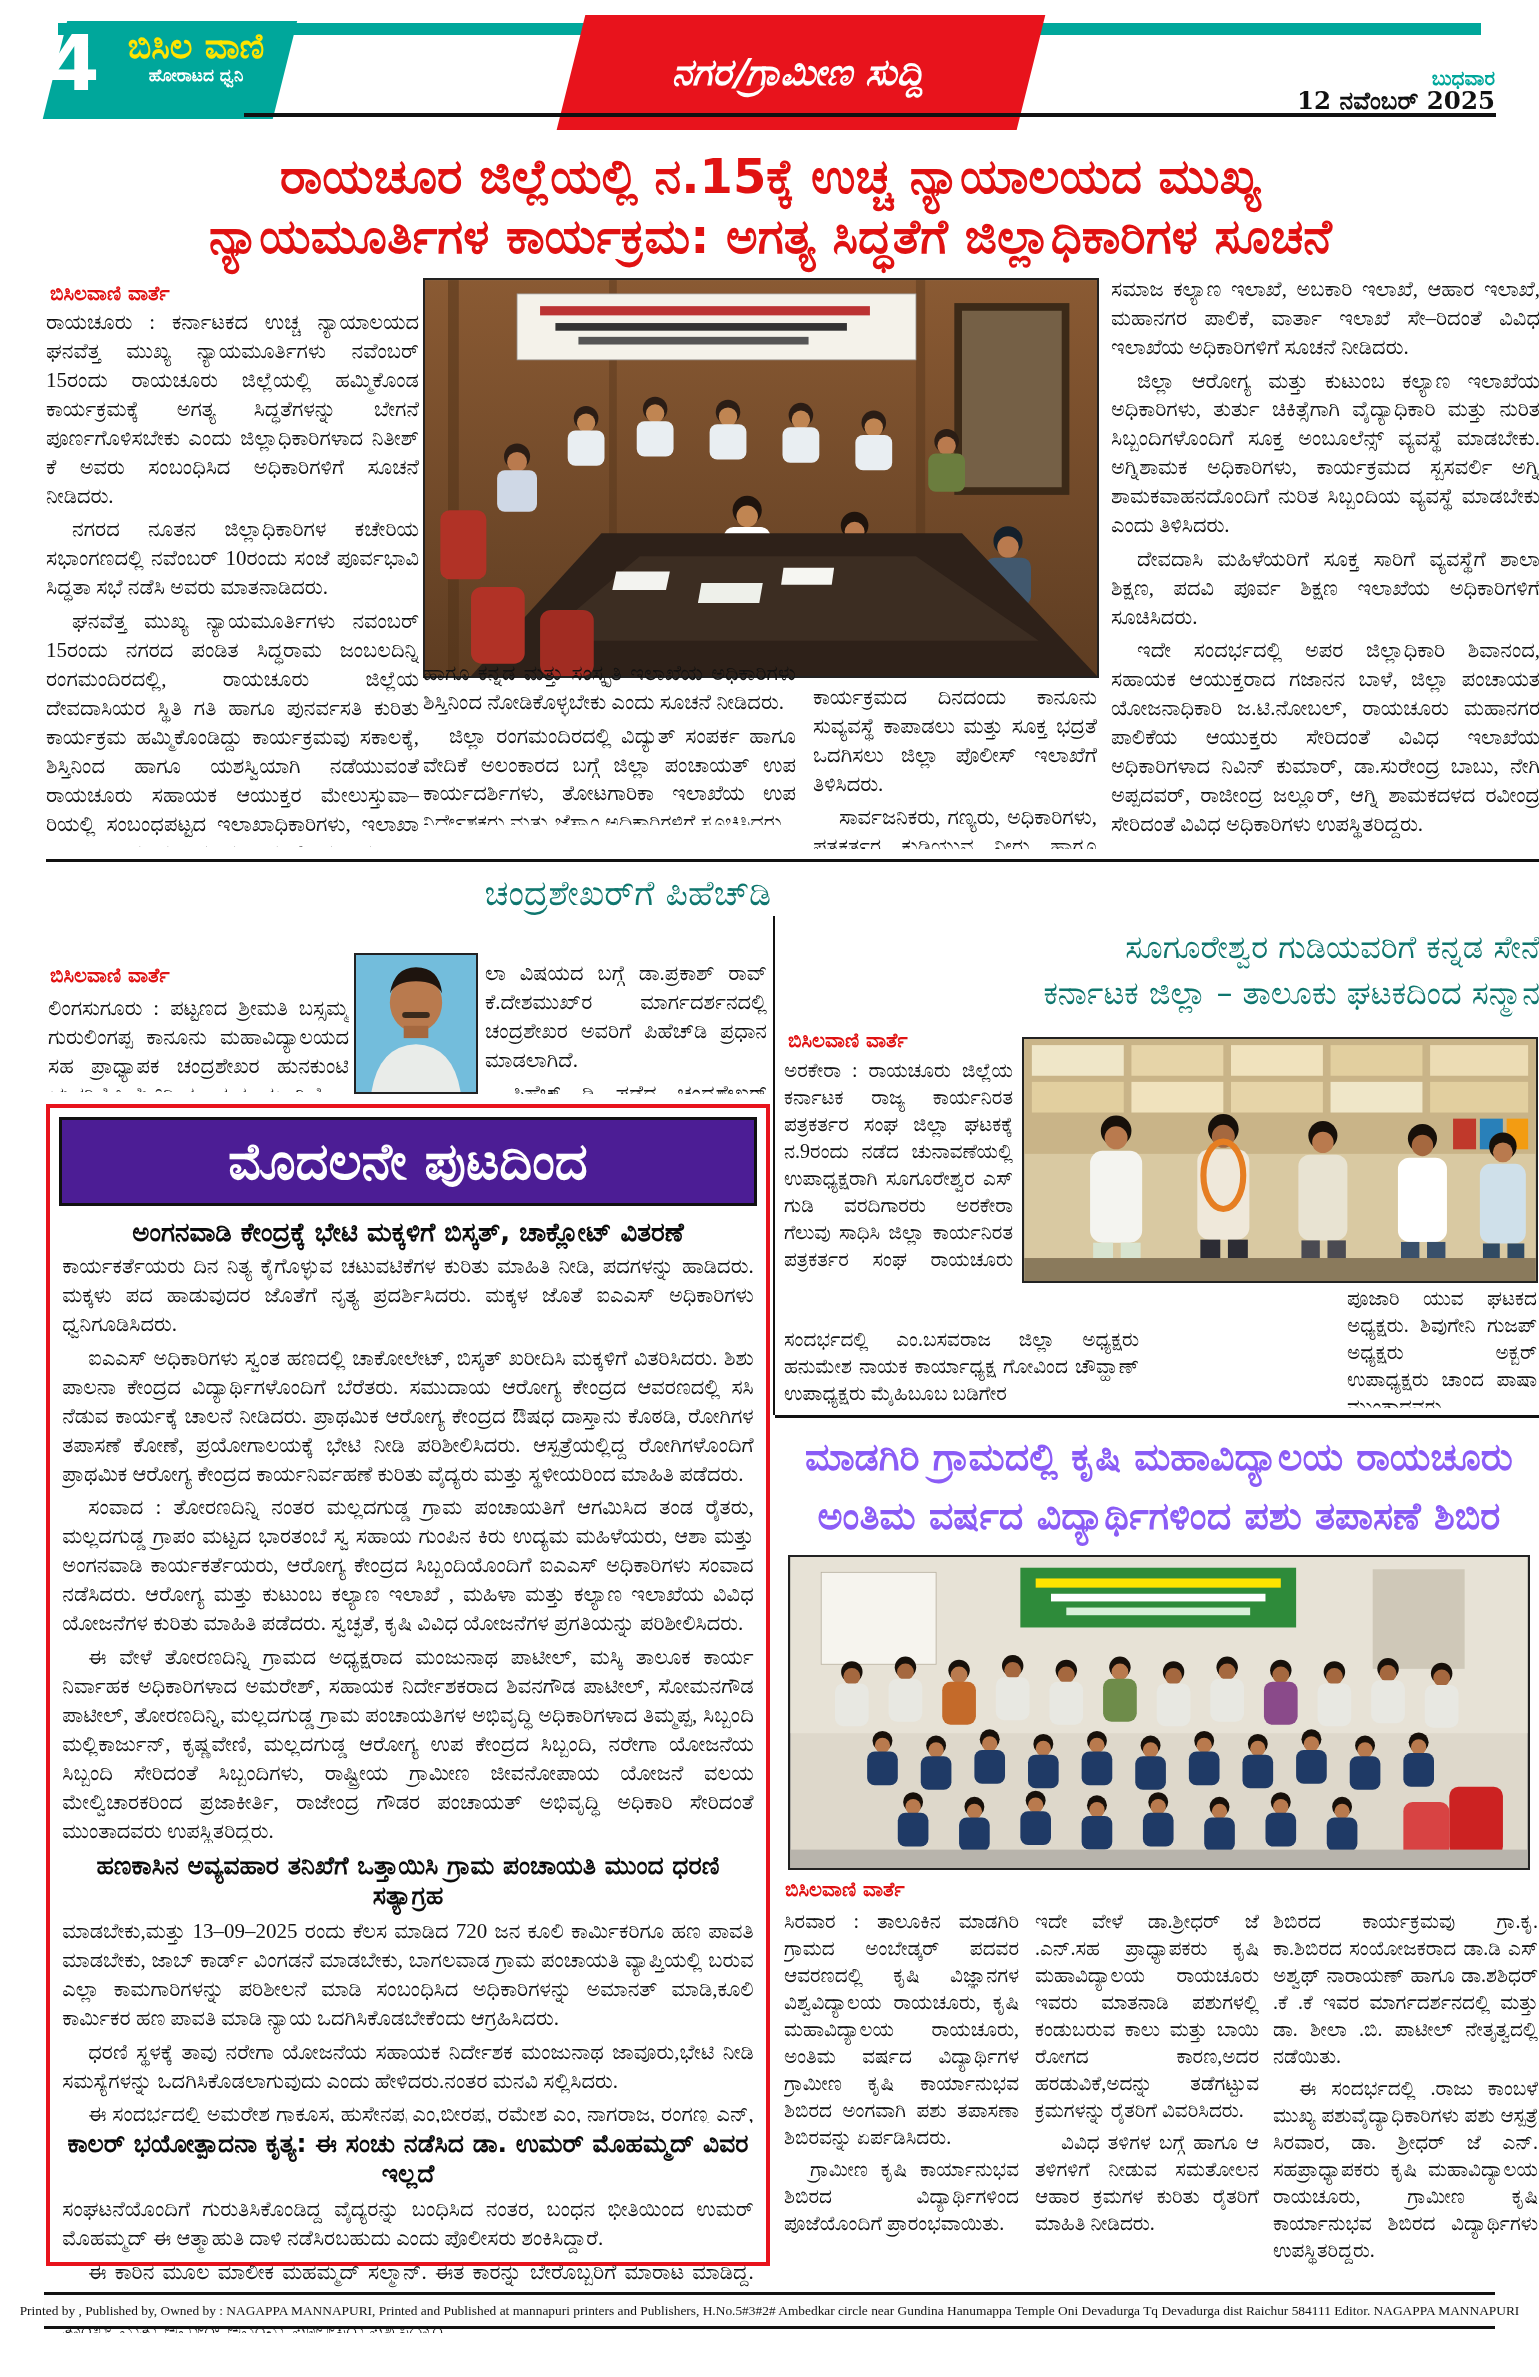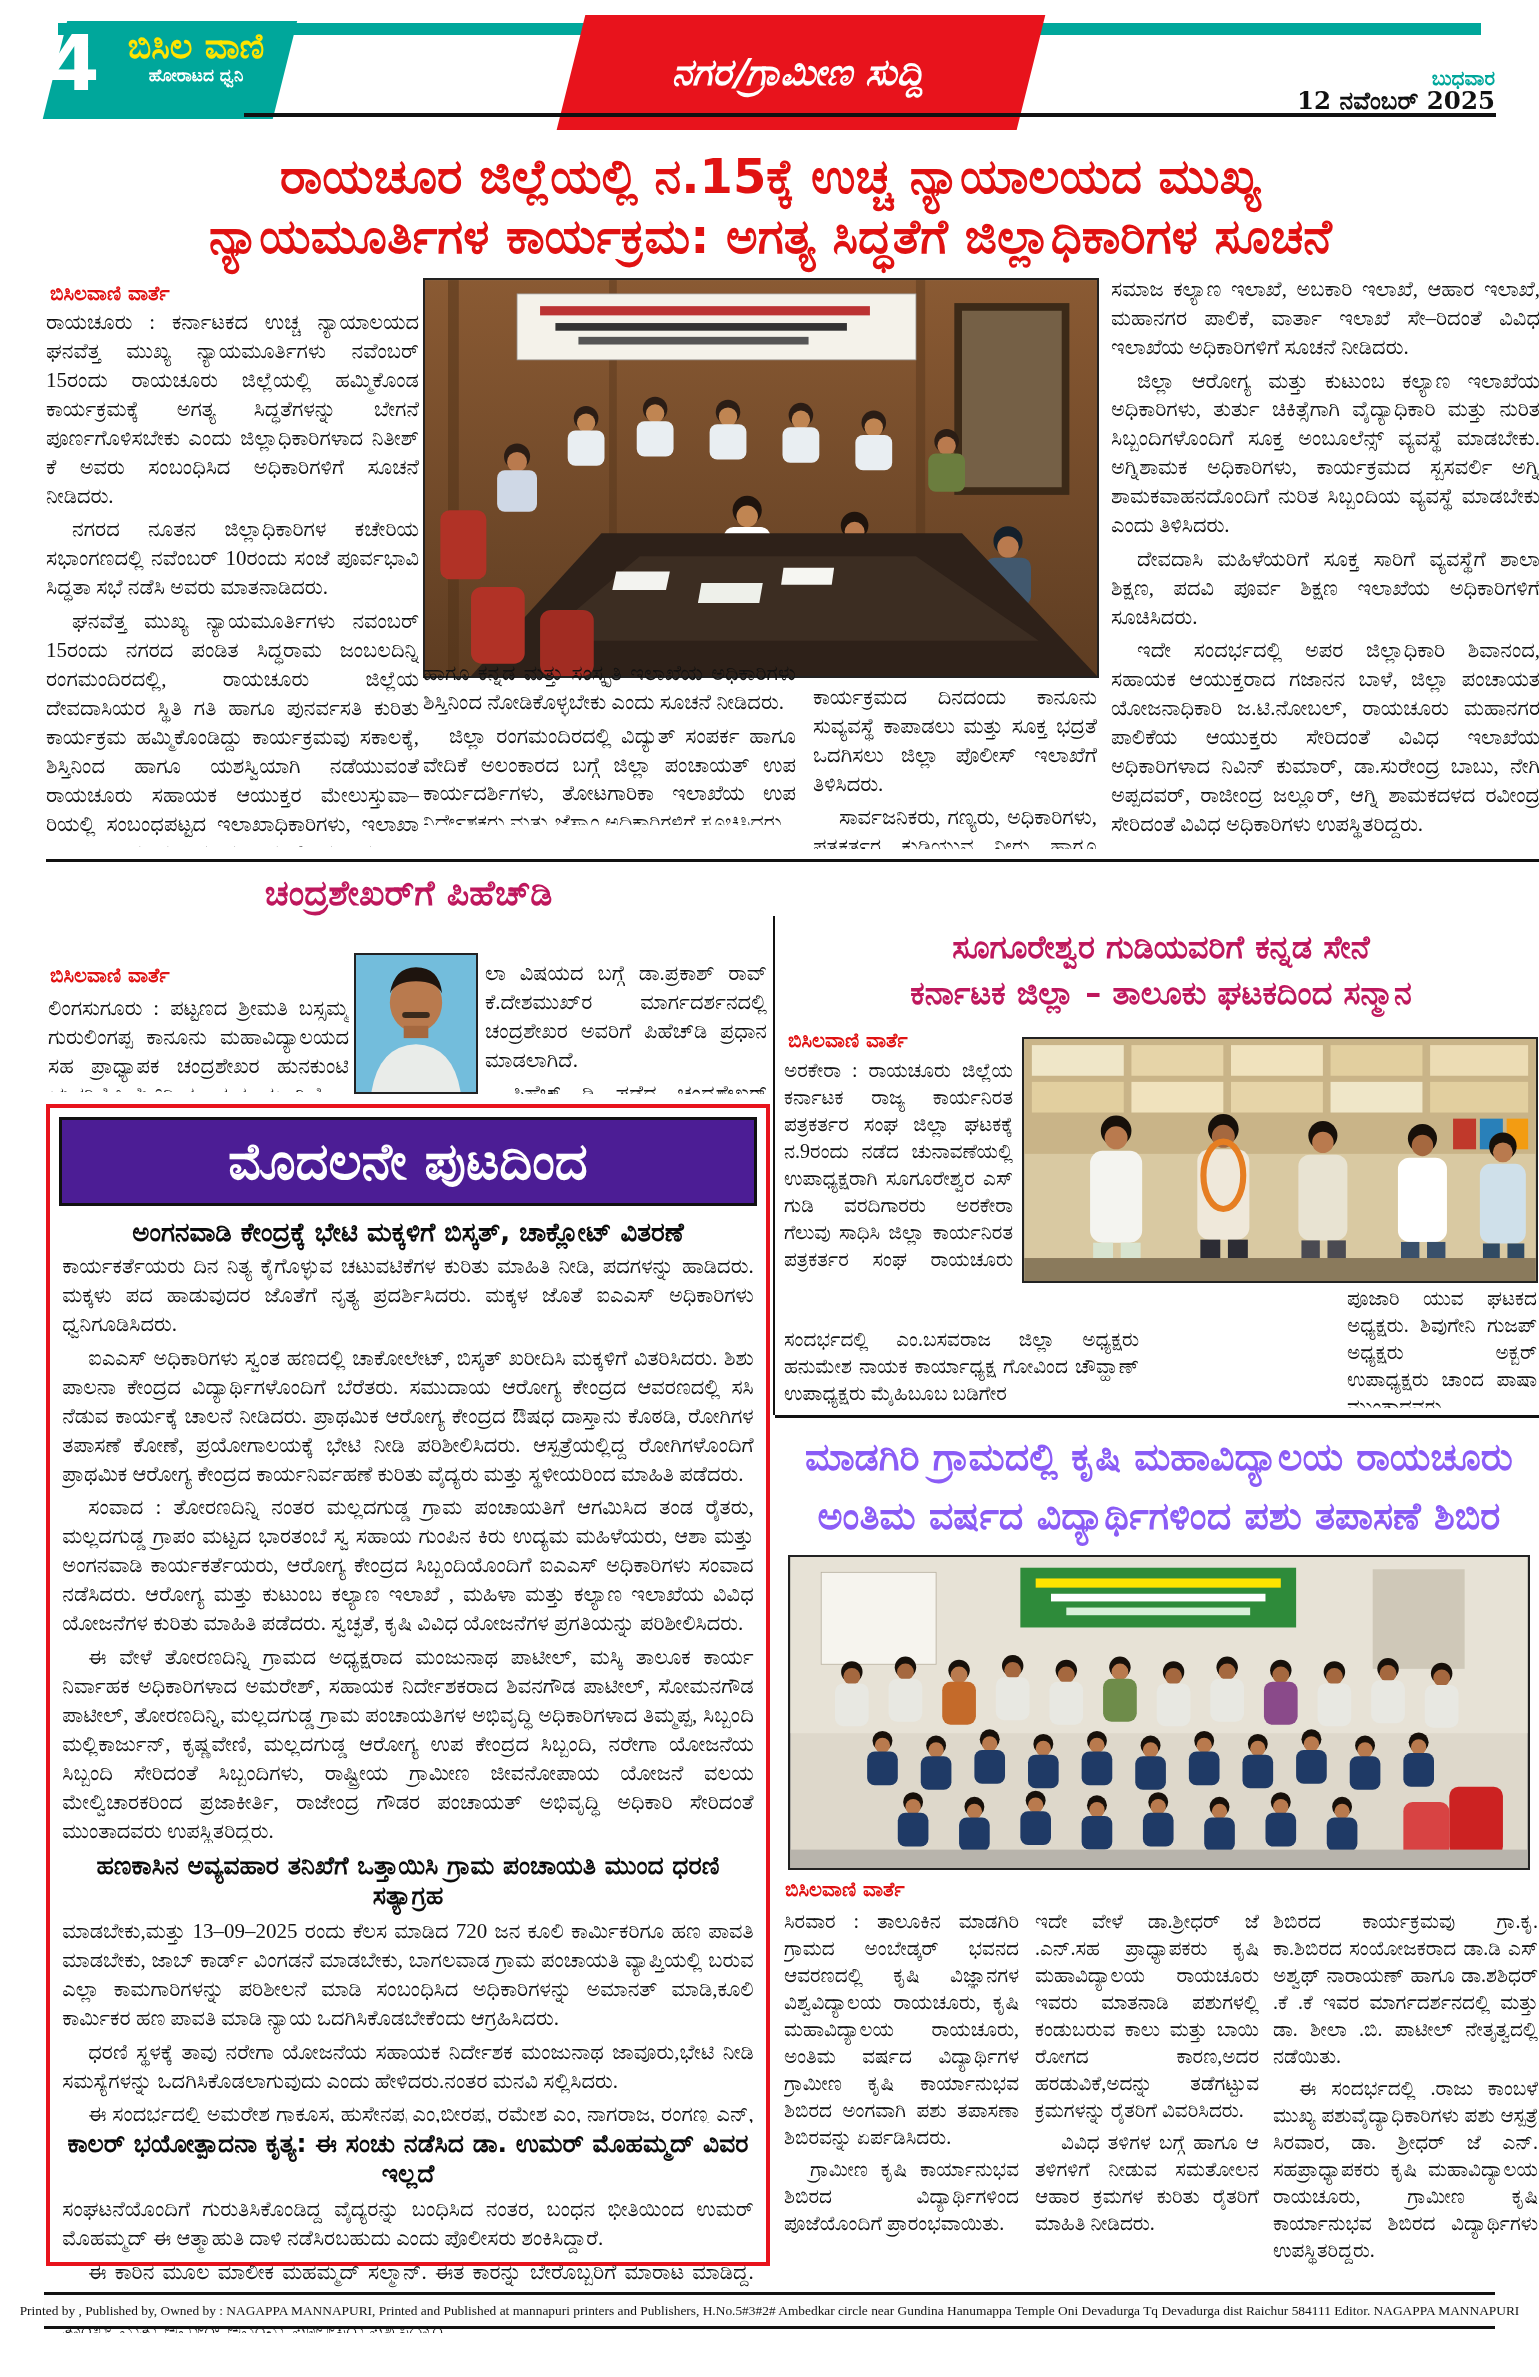--- a/index.html
+++ b/index.html
@@ -13,21 +13,21 @@
   .mast-title{font-family:"DejaVu Sans",sans-serif;font-weight:bold;color:#ffe400;font-size:35px;line-height:1.05;}
   .mast-tag{font-family:"DejaVu Sans",sans-serif;font-weight:bold;color:#ffffff;font-size:17px;}
   .section-flag{background:#e8131c;transform:skewX(-14deg);display:flex;align-items:center;justify-content:center;}
   .section-flag span{transform:none;color:#fff;font-family:"DejaVu Sans",sans-serif;font-weight:bold;font-size:37px;white-space:nowrap;}
   .weekday{color:#00a79b;font-weight:bold;font-size:20px;font-family:"DejaVu Sans",sans-serif;text-align:right;}
   .dateline{color:#111;font-weight:bold;font-size:24.5px;font-family:"DejaVu Serif",serif;text-align:right;}
   .black-rule{background:#111;}
   
   .h-main{color:#e01212;font-family:"DejaVu Sans",sans-serif;font-weight:bold;font-size:48px;
           text-align:center;line-height:1.25;}
-  .h-black{color:#be185d;font-family:"DejaVu Sans",sans-serif;font-weight:bold;text-align:center;}
+  .h-black{color:#0f766e;font-family:"DejaVu Sans",sans-serif;font-weight:normal;text-align:right;}
   .h-blue{color:#8b5cf6;font-family:"DejaVu Sans",sans-serif;font-weight:bold;text-align:center;}
   .byline{color:#e01212;font-weight:bold;font-size:20px;font-family:"DejaVu Sans",sans-serif;}
   
   .bodycol{font-size:21px;line-height:1.38;text-align:justify;overflow:hidden;}
   .bodycol p{margin:0 0 4.6px 0;text-indent:26px;}
   .bodycol p:first-child{text-indent:0;}
   .smallcol{font-size:20px;line-height:1.35;}
   
   .redbox{border:4.6px solid #e8131c;background:#fff;}
   .redbox-banner{background:#4c1d95;border:3.1px solid #111;display:flex;align-items:center;justify-content:center;}
@@ -375,21 +375,21 @@
 
       <rect x="860" y="300" width="70" height="90" rx="12" fill="#cc2222"></rect>
       <rect x="800" y="320" width="60" height="76" rx="12" fill="#d84343"></rect>
       <rect y="382" width="962" height="24" fill="#b8b4ac"></rect>
     </svg>
   </div>
 
   <div class="abs byline" style="left:785px;top:1877px;">ಬಿಸಿಲವಾಣಿ ವಾರ್ತೆ</div>
 
   <div class="abs bodycol smallcol" style="left:784px;top:1908px;width:235px;height:376px;">
-      <p>ಸಿರವಾರ : ತಾಲೂಕಿನ ಮಾಡಗಿರಿ ಗ್ರಾಮದ ಅಂಬೇಡ್ಕರ್ ಭವನದ ಆವರಣದಲ್ಲಿ ಕೃಷಿ ವಿಜ್ಞಾನಗಳ ವಿಶ್ವವಿದ್ಯಾಲಯ ರಾಯಚೂರು, ಕೃಷಿ ಮಹಾವಿದ್ಯಾಲಯ ರಾಯಚೂರು, ಅಂತಿಮ ವರ್ಷದ ವಿದ್ಯಾರ್ಥಿಗಳ ಗ್ರಾಮೀಣ ಕೃಷಿ ಕಾರ್ಯಾನುಭವ ಶಿಬಿರದ ಅಂಗವಾಗಿ ಪಶು ತಪಾಸಣಾ ಶಿಬಿರವನ್ನು ಏರ್ಪಡಿಸಿದರು.</p>
+      <p>ಸಿರವಾರ : ತಾಲೂಕಿನ ಮಾಡಗಿರಿ ಗ್ರಾಮದ ಅಂಬೇಡ್ಕರ್ ಪದವರ ಆವರಣದಲ್ಲಿ ಕೃಷಿ ವಿಜ್ಞಾನಗಳ ವಿಶ್ವವಿದ್ಯಾಲಯ ರಾಯಚೂರು, ಕೃಷಿ ಮಹಾವಿದ್ಯಾಲಯ ರಾಯಚೂರು, ಅಂತಿಮ ವರ್ಷದ ವಿದ್ಯಾರ್ಥಿಗಳ ಗ್ರಾಮೀಣ ಕೃಷಿ ಕಾರ್ಯಾನುಭವ ಶಿಬಿರದ ಅಂಗವಾಗಿ ಪಶು ತಪಾಸಣಾ ಶಿಬಿರವನ್ನು ಏರ್ಪಡಿಸಿದರು.</p>
       <p>ಗ್ರಾಮೀಣ ಕೃಷಿ ಕಾರ್ಯಾನುಭವ ಶಿಬಿರದ ವಿದ್ಯಾರ್ಥಿಗಳಿಂದ ಪೂಜೆಯೊಂದಿಗೆ ಪ್ರಾರಂಭವಾಯಿತು.</p>
     </div>
   <div class="abs bodycol smallcol" style="left:1035px;top:1908px;width:224px;height:376px;">
       <p>ಇದೇ ವೇಳೆ ಡಾ.ಶ್ರೀಧರ್ ಜೆ .ಎನ್.ಸಹ ಪ್ರಾಧ್ಯಾಪಕರು ಕೃಷಿ ಮಹಾವಿದ್ಯಾಲಯ ರಾಯಚೂರು ಇವರು ಮಾತನಾಡಿ ಪಶುಗಳಲ್ಲಿ ಕಂಡುಬರುವ ಕಾಲು ಮತ್ತು ಬಾಯಿ ರೋಗದ ಕಾರಣ,ಅದರ ಹರಡುವಿಕೆ,ಅದನ್ನು ತಡೆಗಟ್ಟುವ ಕ್ರಮಗಳನ್ನು ರೈತರಿಗೆ ವಿವರಿಸಿದರು.</p>
       <p>ವಿವಿಧ ತಳಿಗಳ ಬಗ್ಗೆ ಹಾಗೂ ಆ ತಳಿಗಳಿಗೆ ನೀಡುವ ಸಮತೋಲನ ಆಹಾರ ಕ್ರಮಗಳ ಕುರಿತು ರೈತರಿಗೆ ಮಾಹಿತಿ ನೀಡಿದರು.</p>
     </div>
   <div class="abs bodycol smallcol" style="left:1273px;top:1908px;width:265px;height:376px;">
       <p>ಶಿಬಿರದ ಕಾರ್ಯಕ್ರಮವು ಗ್ರಾ.ಕೃ. ಕಾ.ಶಿಬಿರದ ಸಂಯೋಜಕರಾದ ಡಾ.ಡಿ ಎಸ್ ಅಶ್ವಥ್ ನಾರಾಯಣ್ ಹಾಗೂ ಡಾ.ಶಶಿಧರ್ .ಕೆ .ಕೆ ಇವರ ಮಾರ್ಗದರ್ಶನದಲ್ಲಿ ಮತ್ತು ಡಾ. ಶೀಲಾ .ಬಿ. ಪಾಟೀಲ್ ನೇತೃತ್ವದಲ್ಲಿ ನಡೆಯಿತು.</p>
       <p>ಈ ಸಂದರ್ಭದಲ್ಲಿ .ರಾಜು ಕಾಂಬಳೆ ಮುಖ್ಯ ಪಶುವೈದ್ಯಾಧಿಕಾರಿಗಳು ಪಶು ಆಸ್ಪತ್ರೆ ಸಿರವಾರ, ಡಾ. ಶ್ರೀಧರ್ ಜೆ ಎನ್. ಸಹಪ್ರಾಧ್ಯಾಪಕರು ಕೃಷಿ ಮಹಾವಿದ್ಯಾಲಯ ರಾಯಚೂರು, ಗ್ರಾಮೀಣ ಕೃಷಿ ಕಾರ್ಯಾನುಭವ ಶಿಬಿರದ ವಿದ್ಯಾರ್ಥಿಗಳು ಉಪಸ್ಥಿತರಿದ್ದರು.</p>
     </div>

